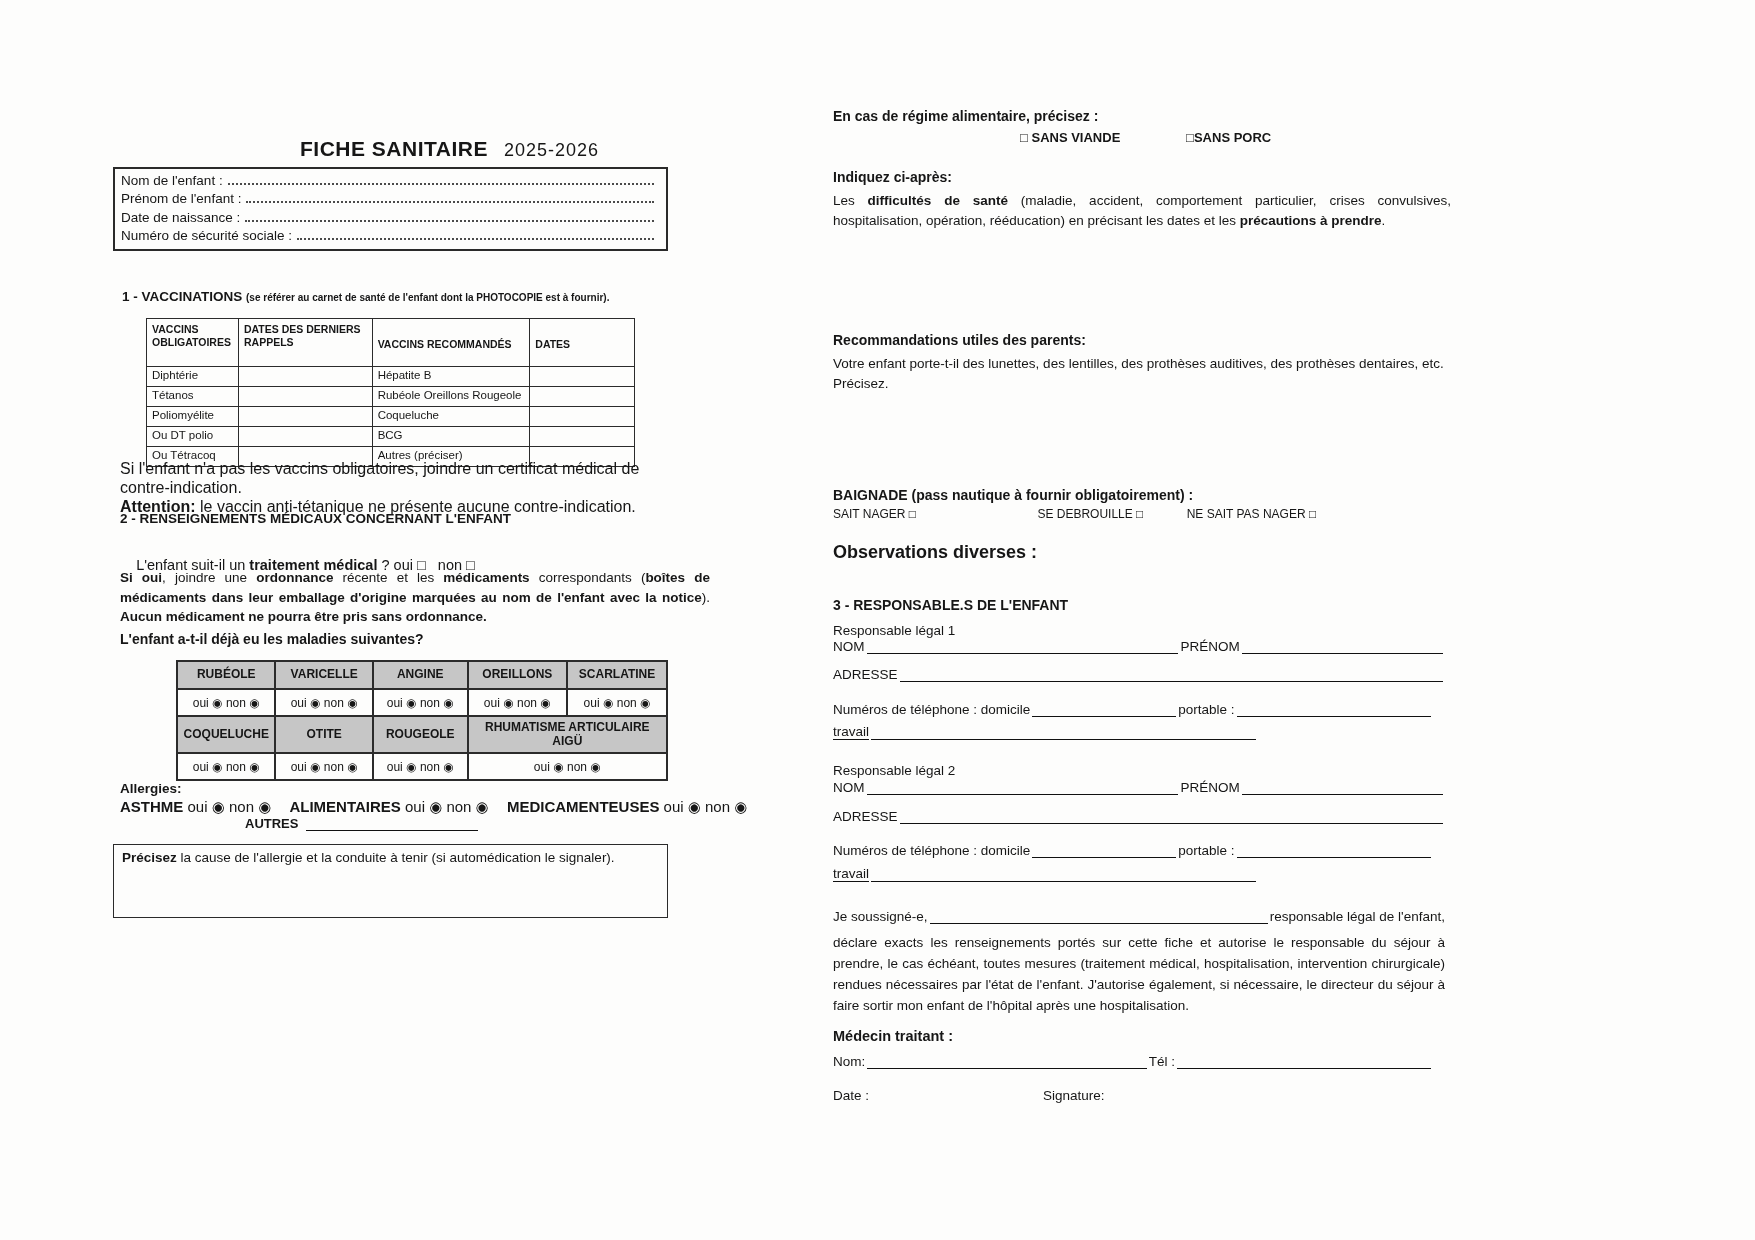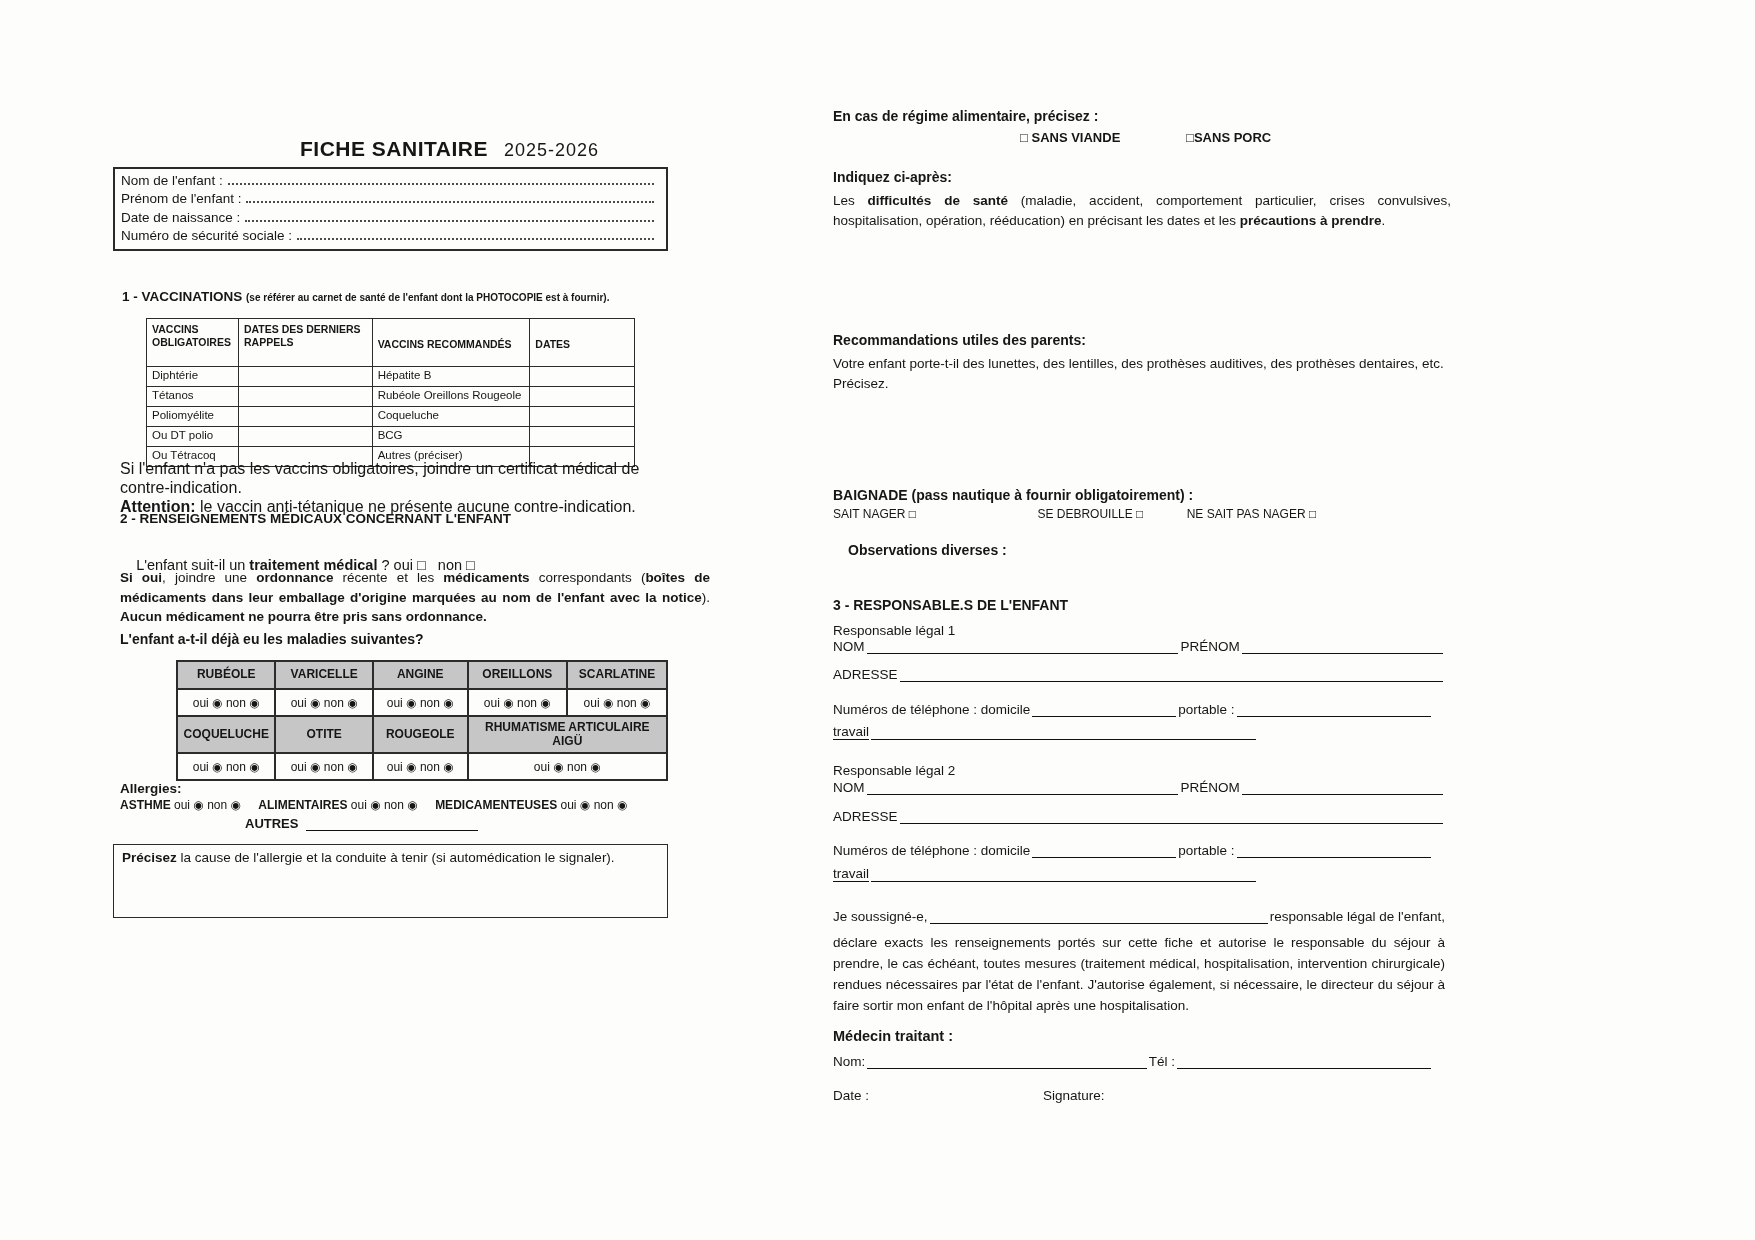--- a/index.html
+++ b/index.html
@@ -170,21 +170,21 @@
     <tr>
       <td class="dcell">oui ◉ non ◉</td>
       <td class="dcell">oui ◉ non ◉</td>
       <td class="dcell">oui ◉ non ◉</td>
       <td class="dcell" colspan="2">oui ◉ non ◉</td>
     </tr>
   </tbody>
     </table>
 
   <div class="abs b" style="left:120px;top:781px;font-size:13.5px;">Allergies:</div>
-  <div class="abs" style="left:120px;top:798px;font-size:12px;">
+  <div class="abs" style="left:120px;top:798px;font-size:15px;">
     <span class="b">ASTHME</span>
     <span>oui ◉ non ◉</span>
     <span class="b" style="margin-left:14px;">ALIMENTAIRES</span>
     <span>oui ◉ non ◉</span>
     <span class="b" style="margin-left:14px;">MEDICAMENTEUSES</span>
     <span>oui ◉ non ◉</span>
   </div>
   <div class="abs line" style="left:245px;top:815px;">
     <span class="b" style="font-size:13px;">AUTRES</span>
     <span class="fill" style="width:172px;margin-left:8px;"></span>
@@ -215,21 +215,21 @@
     <div>Précisez.</div>
   </div>
 
   <div class="abs b" style="left:53px;top:487px;font-size:14px;">BAIGNADE (pass nautique à fournir obligatoirement) :</div>
   <div class="abs" style="left:53px;top:507px;font-size:12px;">
     <span>SAIT NAGER □</span>
     <span style="margin-left:118px;">SE DEBROUILLE □</span>
     <span style="margin-left:40px;">NE SAIT PAS NAGER □</span>
   </div>
 
-  <div class="abs b" style="left:68px;top:542px;font-size:14px;">Observations diverses :</div>
+  <div class="abs b" style="left:53px;top:542px;font-size:18px;">Observations diverses :</div>
 
   <div class="abs b" style="left:53px;top:597px;font-size:14px;">3 - RESPONSABLE.S DE L'ENFANT</div>
 
   <div class="abs" style="left:53px;top:623px;">Responsable légal 1</div>
   <div class="abs line" style="left:53px;top:638px;width:612px;">
     <span>NOM</span>
     <span class="fill grow" style="flex-grow:1.55;"></span>
     <span>PRÉNOM</span>
     <span class="fill grow"></span>
   </div>

